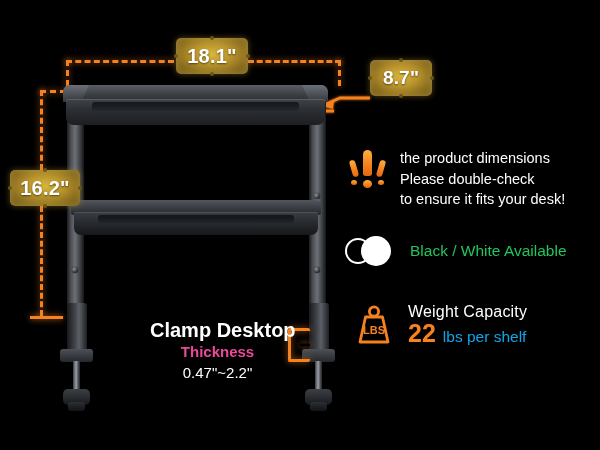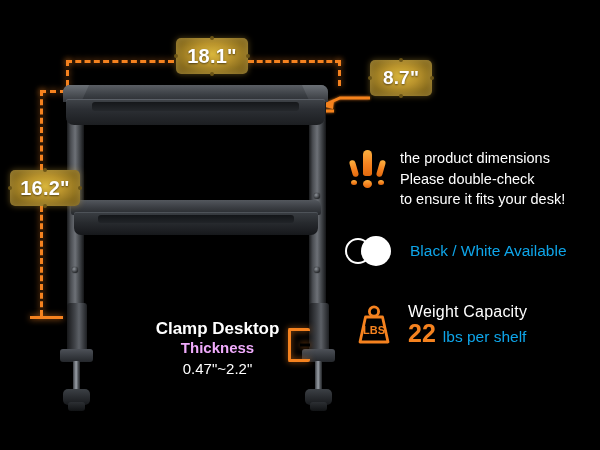--- a/index.html
+++ b/index.html
@@ -158,21 +158,21 @@
   #f-warn { left:348px; top:148px; }
   #f-color{ left:345px; top:236px; align-items:center; }
   #f-weight{ left:352px; top:303px; }
 
   .ficon{ flex:0 0 auto; position:relative; }
 
   .warn-text{
     margin-left:12px; font-size:14.5px; line-height:1.42; color:#fff;
     white-space:nowrap;
   }
-  .color-text{ margin-left:13px; font-size:15.5px; color:#0ea5e9; white-space:nowrap; }
+  .color-text{ margin-left:13px; font-size:15.5px; color:#22c55e; white-space:nowrap; }
 
   
   #circles{ position:relative; width:52px; height:30px; }
   #circles .c-black{
     position:absolute; left:0; top:2px; width:26px; height:26px; border-radius:50%;
     background:#000; border:2px solid #fff; box-sizing:border-box;
   }
   #circles .c-white{
     position:absolute; left:16px; top:0; width:30px; height:30px; border-radius:50%;
     background:#fff;
@@ -192,22 +192,22 @@
   #wicon{ width:44px; height:44px; }
 
   .wtext{ margin-left:12px; }
   .wtitle{ font-size:16px; font-weight:400; color:#fff; letter-spacing:.2px; }
   .wline{ display:flex; align-items:baseline; }
   .wnum{ font-size:25px; font-weight:700; color:#F5821F; line-height:1; }
   .wunit{ font-size:15.5px; color:#0ea5e9; margin-left:7px; white-space:nowrap; }
 
   
   #clamp-label{ position:absolute; left:150px; top:318px; width:135px; text-align:center; }
-  #clamp-label .l1{ font-size:17px; font-weight:700; line-height:1.25; color:#fff; white-space:nowrap; }
-  #clamp-label .l2{ font-size:15px; font-weight:700; line-height:1.25; color:#f0abfc; }
+  #clamp-label .l1{ font-size:20px; font-weight:700; line-height:1.25; color:#fff; white-space:nowrap; }
+  #clamp-label .l2{ font-size:15px; font-weight:700; line-height:1.25; color:#ec4899; }
   #clamp-label .l3{ font-size:15px; font-weight:400; line-height:1.35; color:#fff; margin-top:1px; }
 </style>
 </head>
 <body>
 
 <div id="stage">
 
   <div class="dash dash-h" style="left:66px; top:60px; width:108px;"></div>
   <div class="dash dash-h" style="left:248px; top:60px; width:93px;"></div>
   <div class="dash dash-v" style="left:66px; top:60px; height:26px;"></div>

